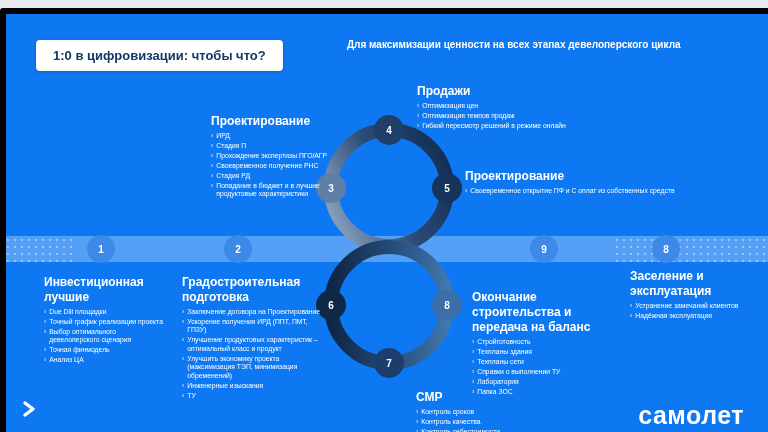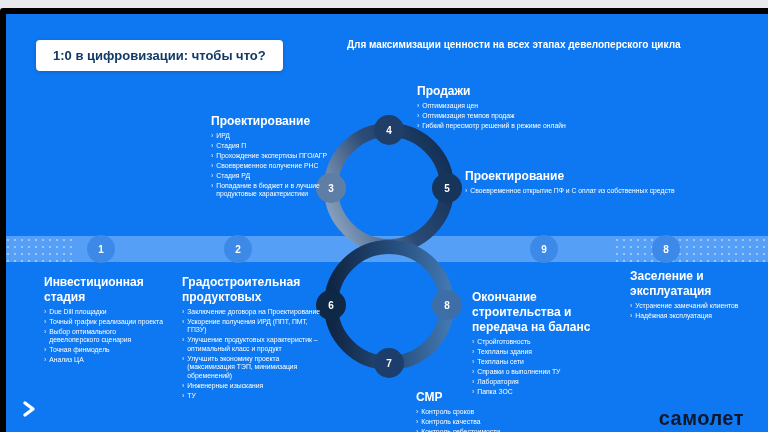--- a/index.html
+++ b/index.html
@@ -27,21 +27,21 @@
   .disc.light{background:#3D89E8;}
   .disc.dark{width:30px;height:30px;}
   .stage{position:absolute;z-index:4;color:#ffffff;}
   .stage-title{font-size:12px;font-weight:bold;margin-bottom:3px;line-height:1.25;}
   .stage-items .item{display:flex;gap:3px;margin-bottom:1.5px;}
   .stage-items .chev{flex:0 0 auto;color:#BFDBFF;font-weight:bold;font-size:6.8px;line-height:1.25;}
   .stage-items .txt{font-size:6.8px;line-height:1.25;color:#ffffff;}
   .footer-chevron{position:absolute;left:16px;bottom:26px;z-index:5;}
   .logo{
     position:absolute;right:28px;bottom:14px;z-index:5;
-    color:#0f172a;font-size:20px;font-weight:bold;letter-spacing:.5px;
+    color:#ffffff;font-size:25px;font-weight:bold;letter-spacing:.5px;
   }
 </style>
 </head>
 <body>
 
 <div class="slide">
 
   <div class="badge">
     <span>1:0 в цифровизации: чтобы что?</span>
   </div>
@@ -96,21 +96,21 @@
       <span>8</span>
     </div>
   <div class="disc light" style="left:538px;top:235px">
       <span>9</span>
     </div>
   <div class="disc light" style="left:660px;top:235px">
       <span>8</span>
     </div>
 
   <div class="stage" style="left:38px;top:261px;width:122px">
-    <div class="stage-title">Инвестиционная стадия</div>
+    <div class="stage-title">Инвестиционная лучшие</div>
     <div class="stage-items">
         <div class="item">
           <span class="chev">›</span>
           <span class="txt">Due Dill площадки</span>
         </div>
         <div class="item">
           <span class="chev">›</span>
           <span class="txt">Точный график реализации проекта</span>
         </div>
         <div class="item">
@@ -122,21 +122,21 @@
           <span class="txt">Точная финмодель</span>
         </div>
         <div class="item">
           <span class="chev">›</span>
           <span class="txt">Анализ ЦА</span>
         </div>
       </div>
   </div>
 
   <div class="stage" style="left:176px;top:261px;width:145px">
-    <div class="stage-title">Градостроительная продуктовых</div>
+    <div class="stage-title">Градостроительная подготовка</div>
     <div class="stage-items">
         <div class="item">
           <span class="chev">›</span>
           <span class="txt">Заключение договора на Проектирование</span>
         </div>
         <div class="item">
           <span class="chev">›</span>
           <span class="txt">Ускорение получения ИРД (ППТ, ПМТ, ГПЗУ)</span>
         </div>
         <div class="item">

